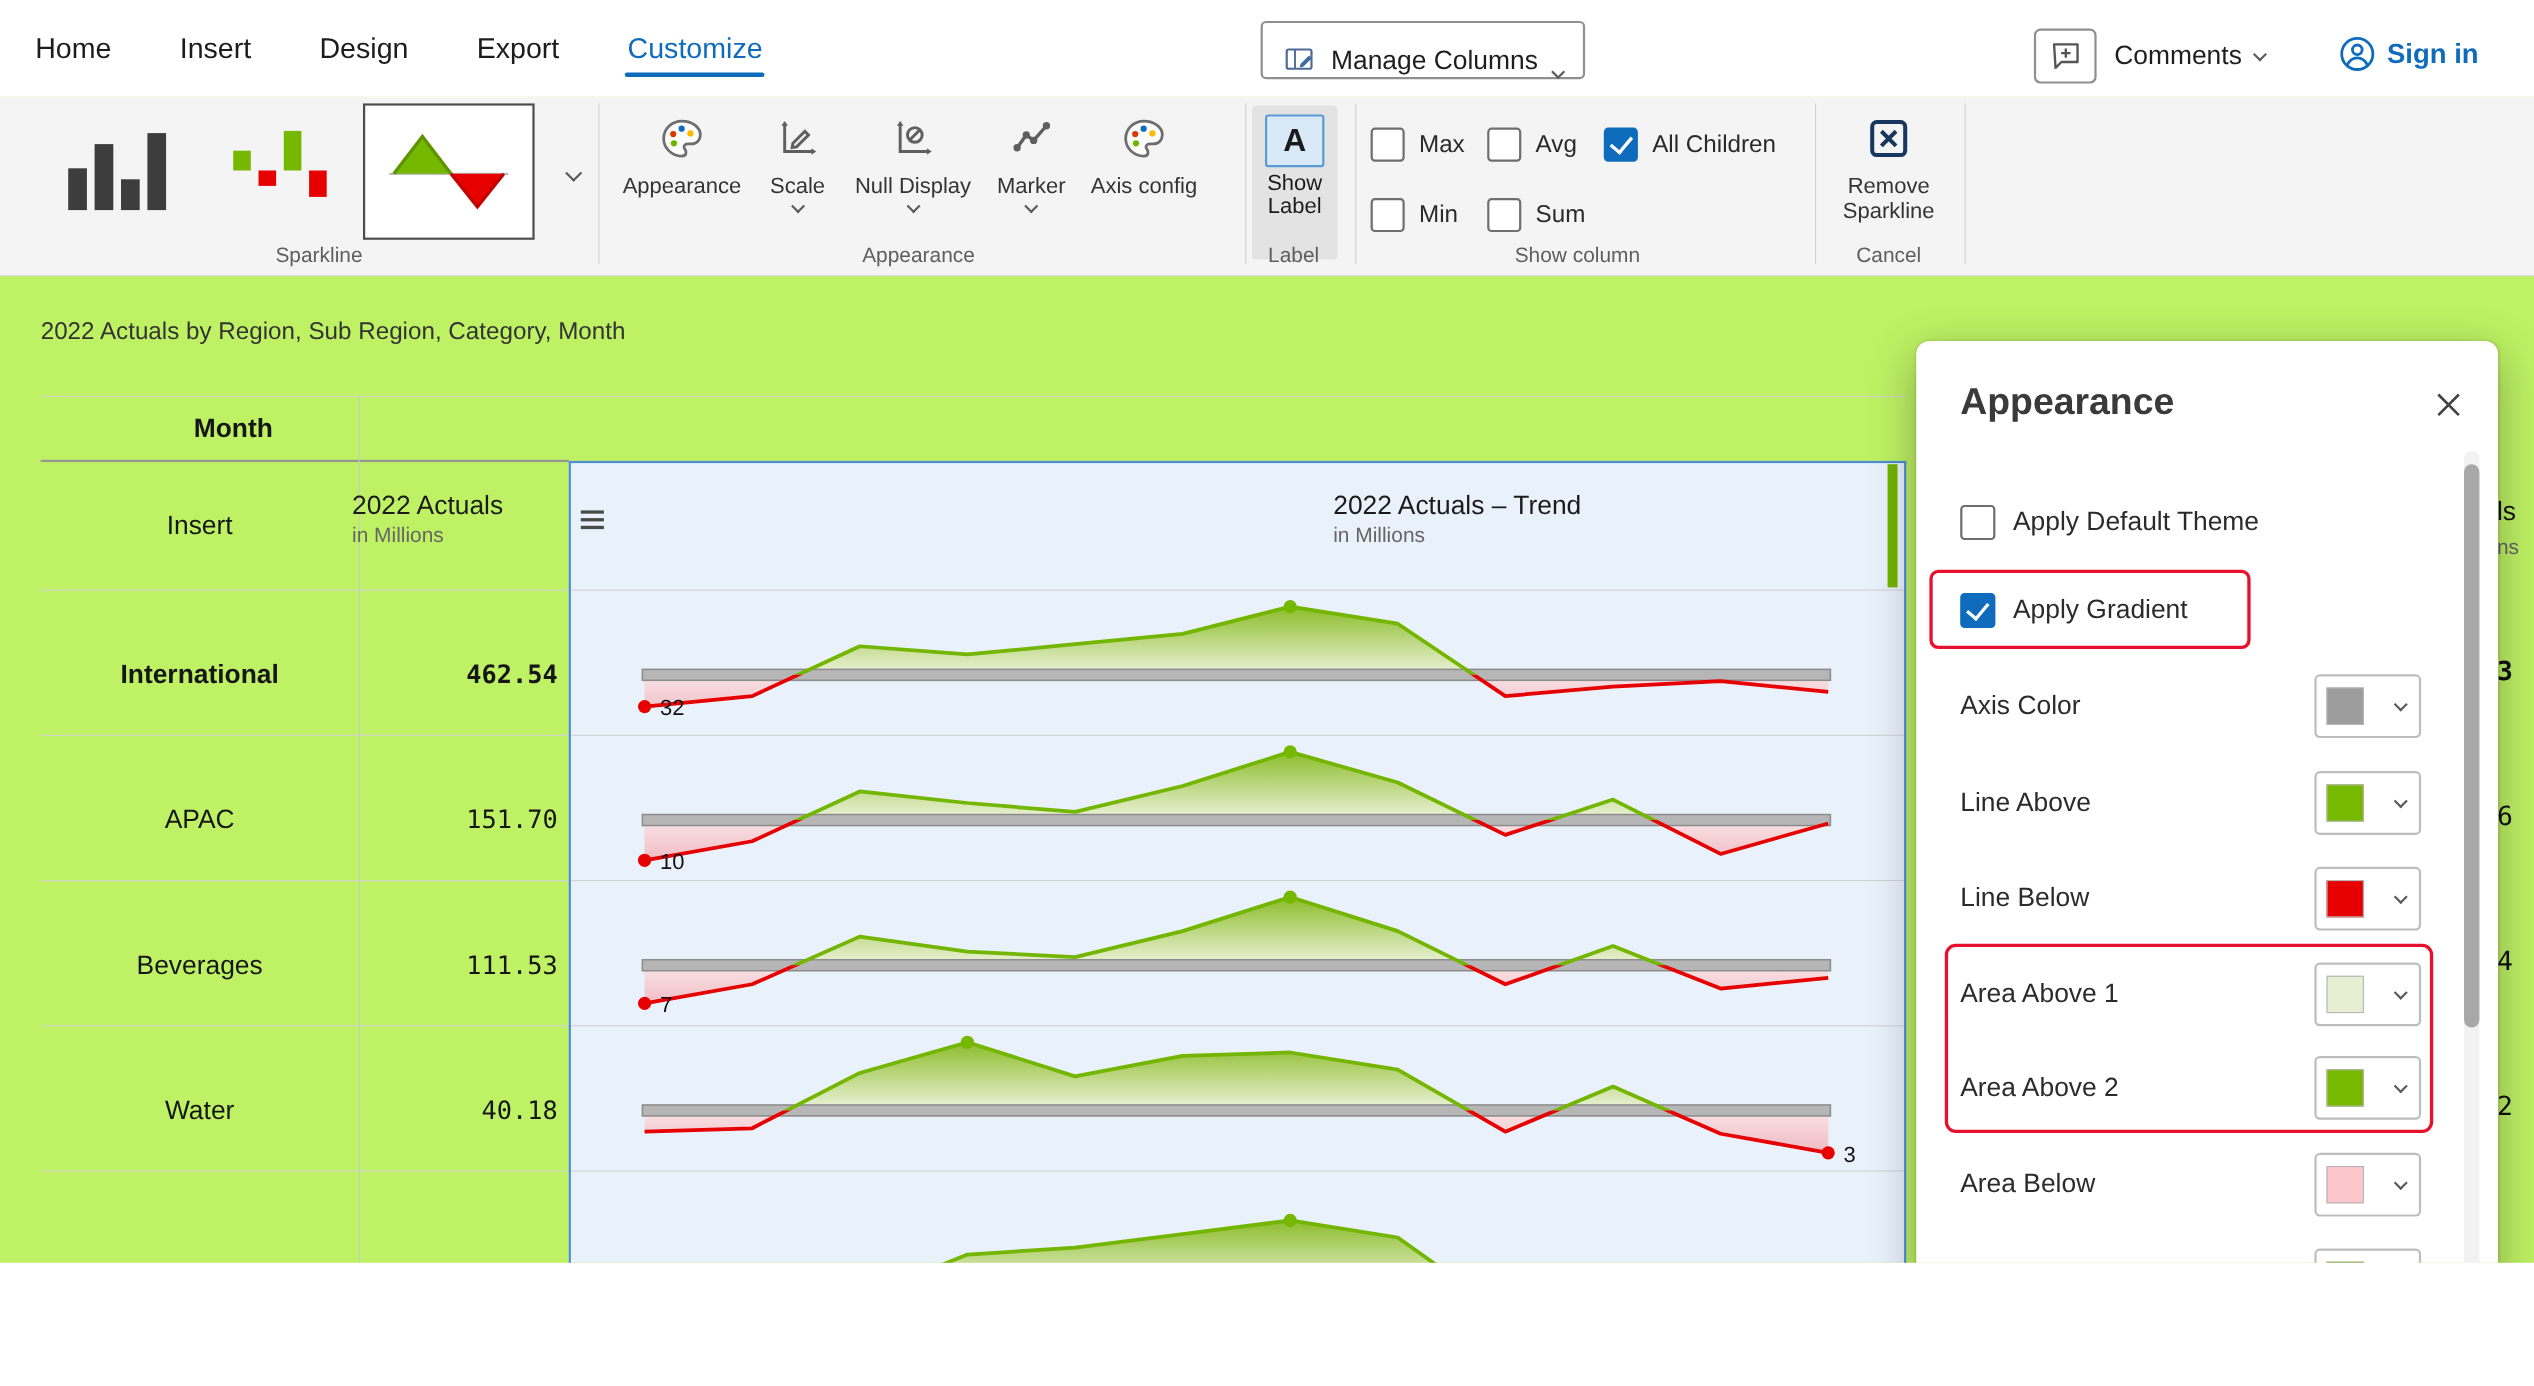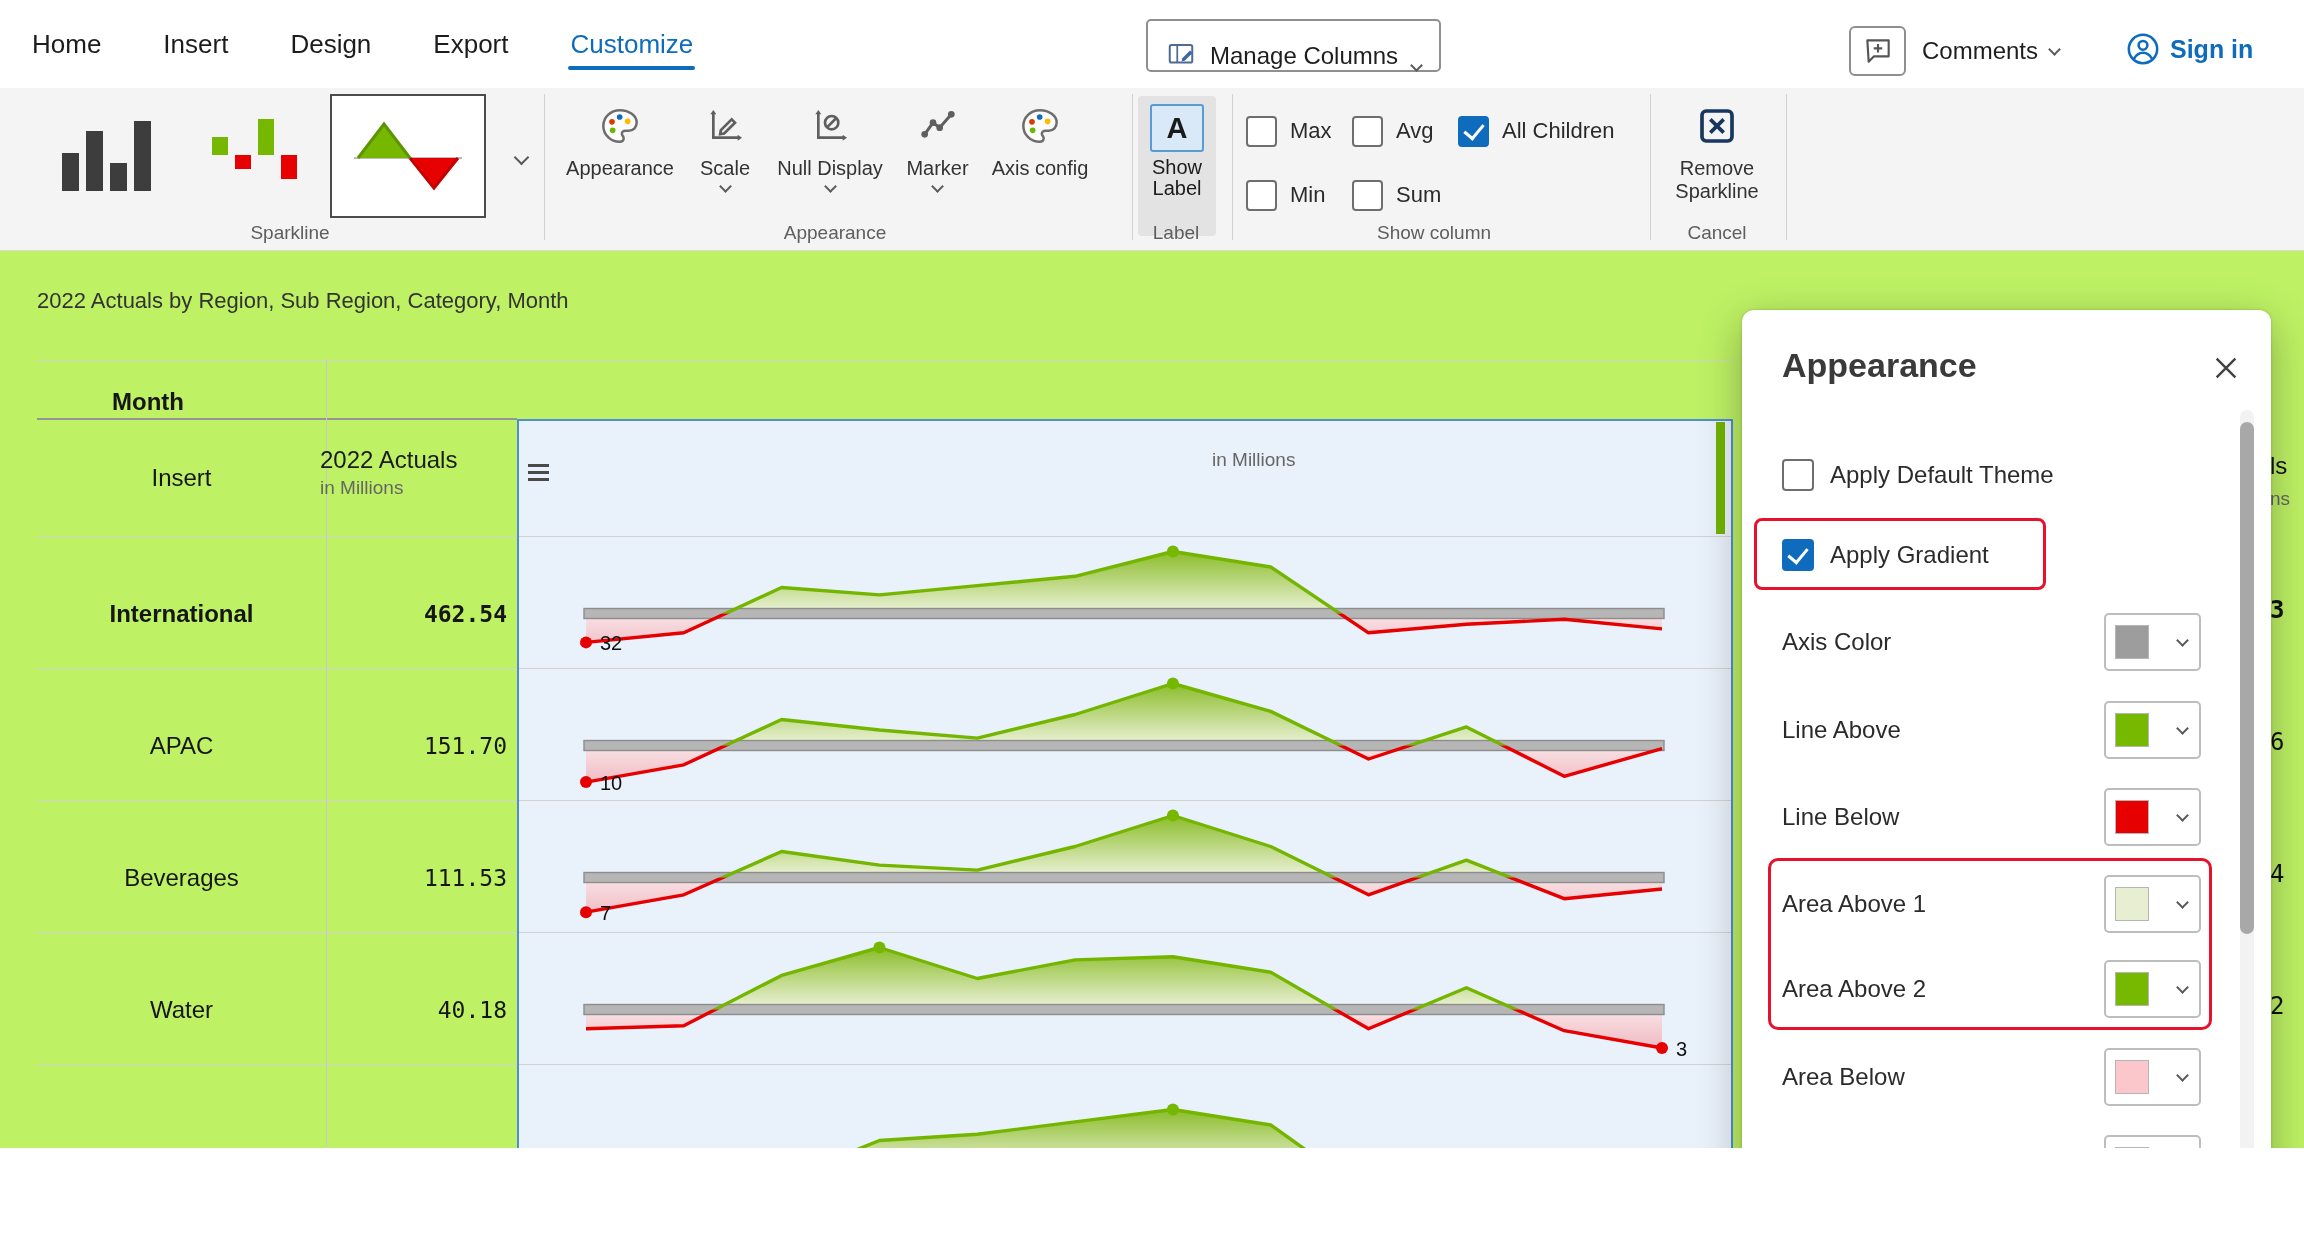--- a/index.html
+++ b/index.html
@@ -283,28 +283,29 @@
   <div class="hl" style="left:37px;top:932px;width:1696px"></div>
   <div class="hl" style="left:37px;top:1064px;width:1696px"></div>
   <div class="hl" style="left:37px;top:1246px;width:1696px;height:3px;background:#1d1d1d"></div>
   <div class="hl" style="left:326px;top:360px;width:1px;height:888px;background:#c9c9c9"></div>
 
   <div class="selb" style="left:517px;top:419px;width:2px;height:829px"></div>
   <div class="selb" style="left:1731px;top:419px;width:2px;height:829px"></div>
   <div class="selb" style="left:517px;top:419px;width:1216px;height:2px"></div>
   <div class="selb" style="left:1716px;top:422px;width:9px;height:112px;background:#72b300"></div>
 
-  <div class="cell bold" style="left:48px;top:384px;text-align:center;width:200px">Month</div>
+  <div class="cell bold" style="left:48px;top:372px;text-align:right;width:200px">Month</div>
   <div class="cell" style="left:37px;top:460px;width:289px;text-align:center">Insert</div>
 
   <div class="hdr2" style="left:320px;top:446px;width:187px">
     <div class="t1">2022 Actuals</div>
     <div class="t2">in Millions</div>
   </div>
   <div class="hdr2" style="left:1212px;top:446px;width:500px">
+    <div class="t1">2022 Actuals – Trend</div>
     <div class="t2">in Millions</div>
   </div>
   <div class="burger">
       <span></span>
       <span></span>
       <span></span>
     </div>
 
   <div class="cell cname bold" style="top:596px">International</div>
   <div class="cell cval bold" style="top:596px">462.54</div>

